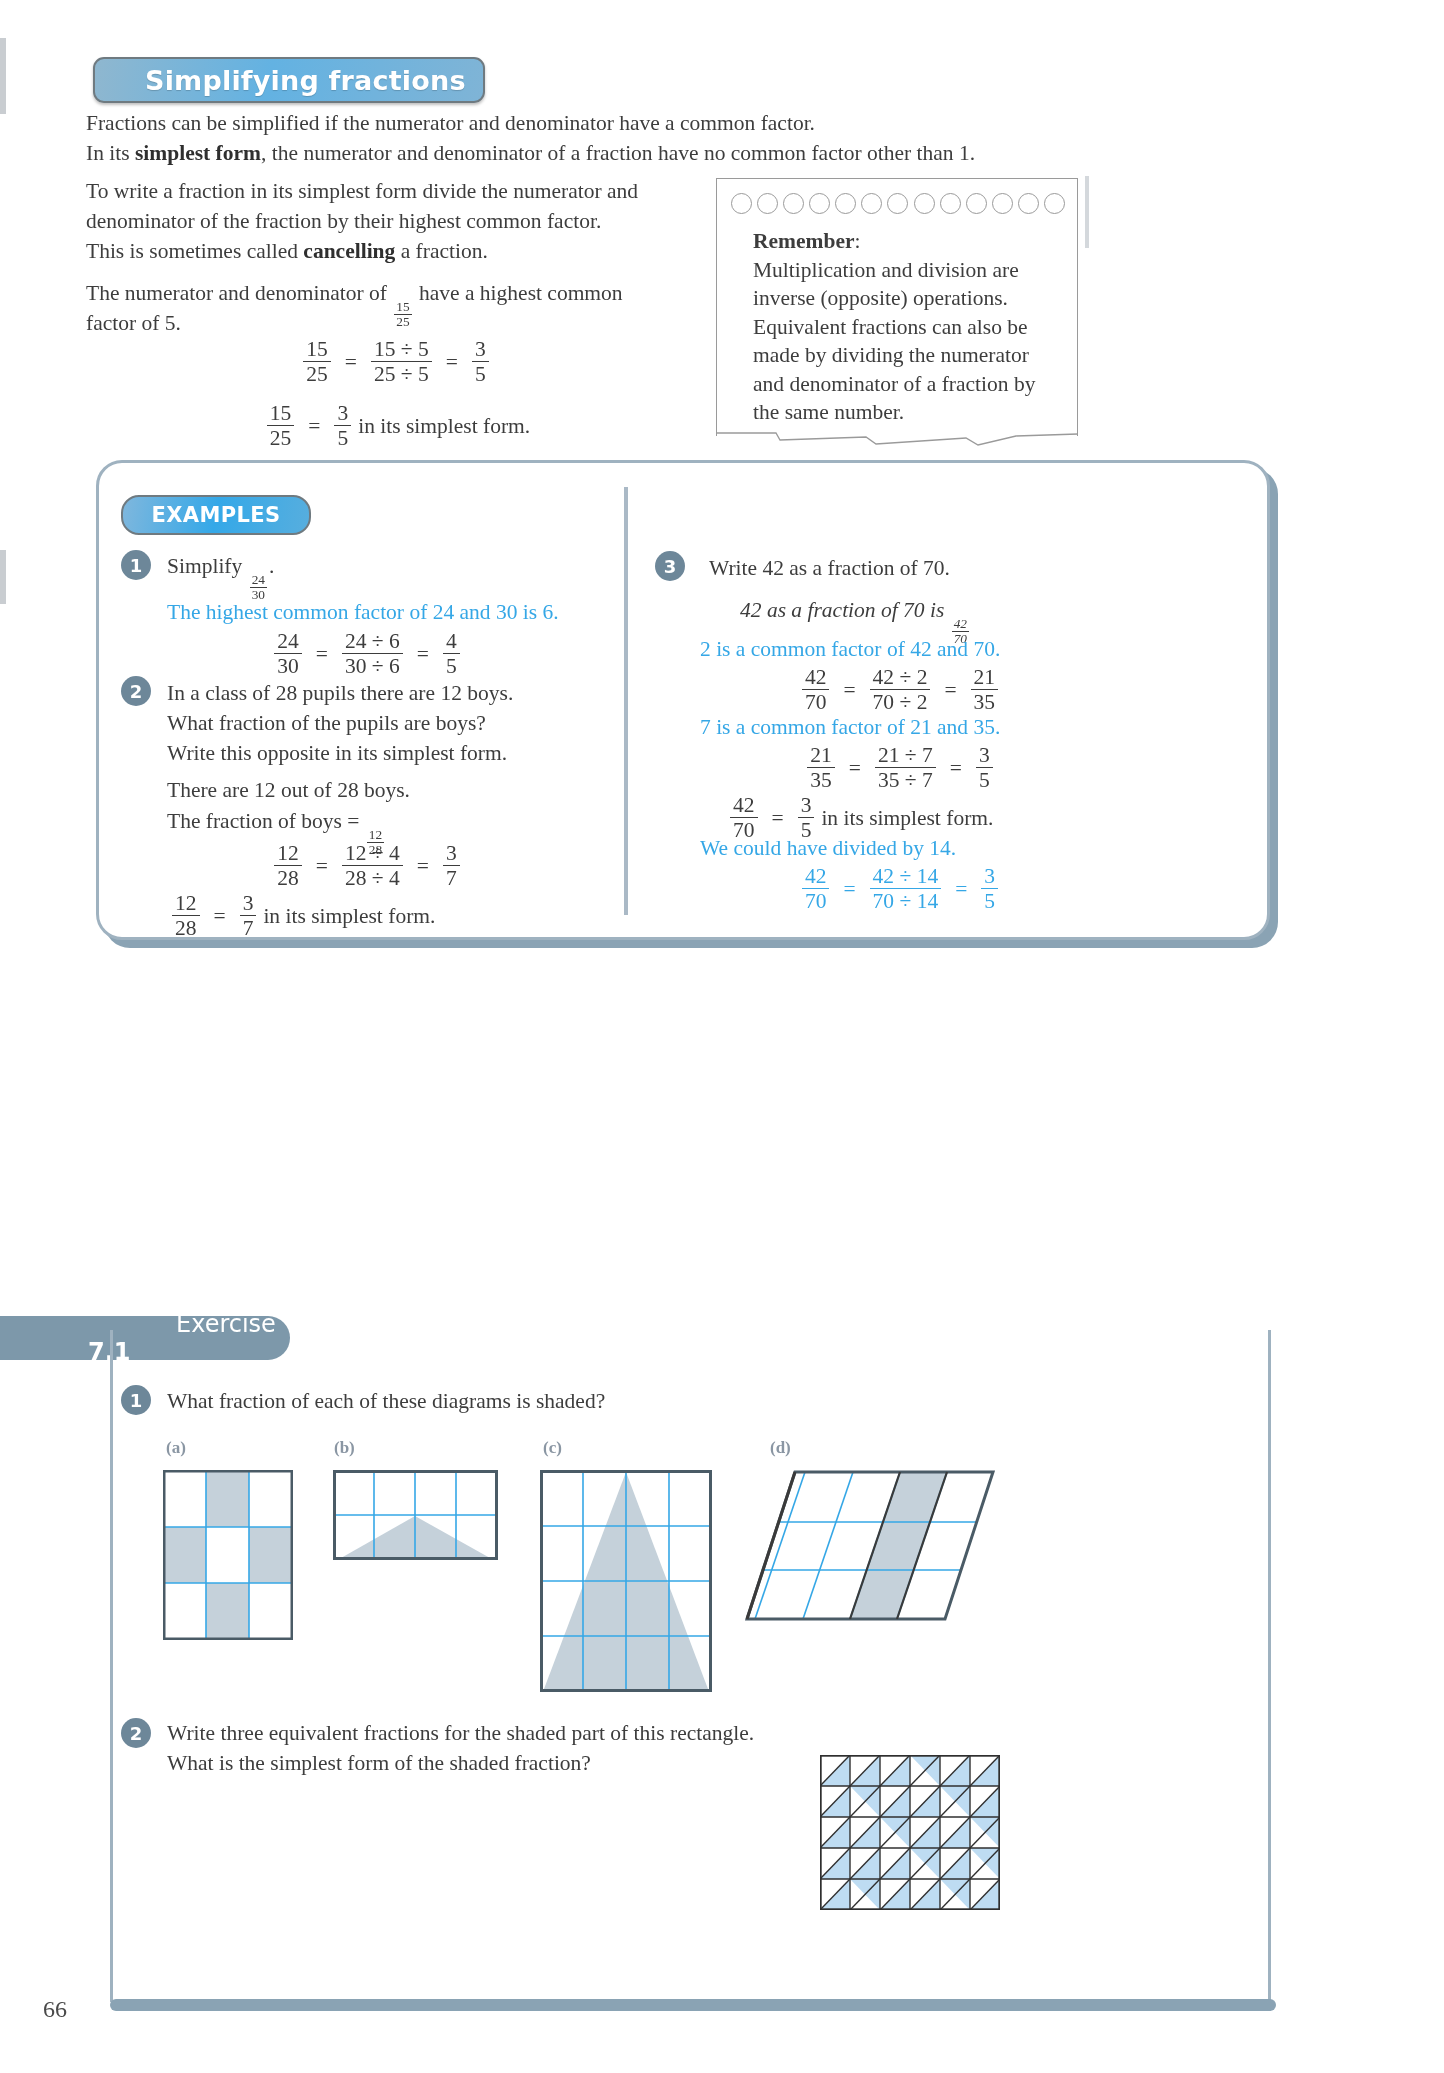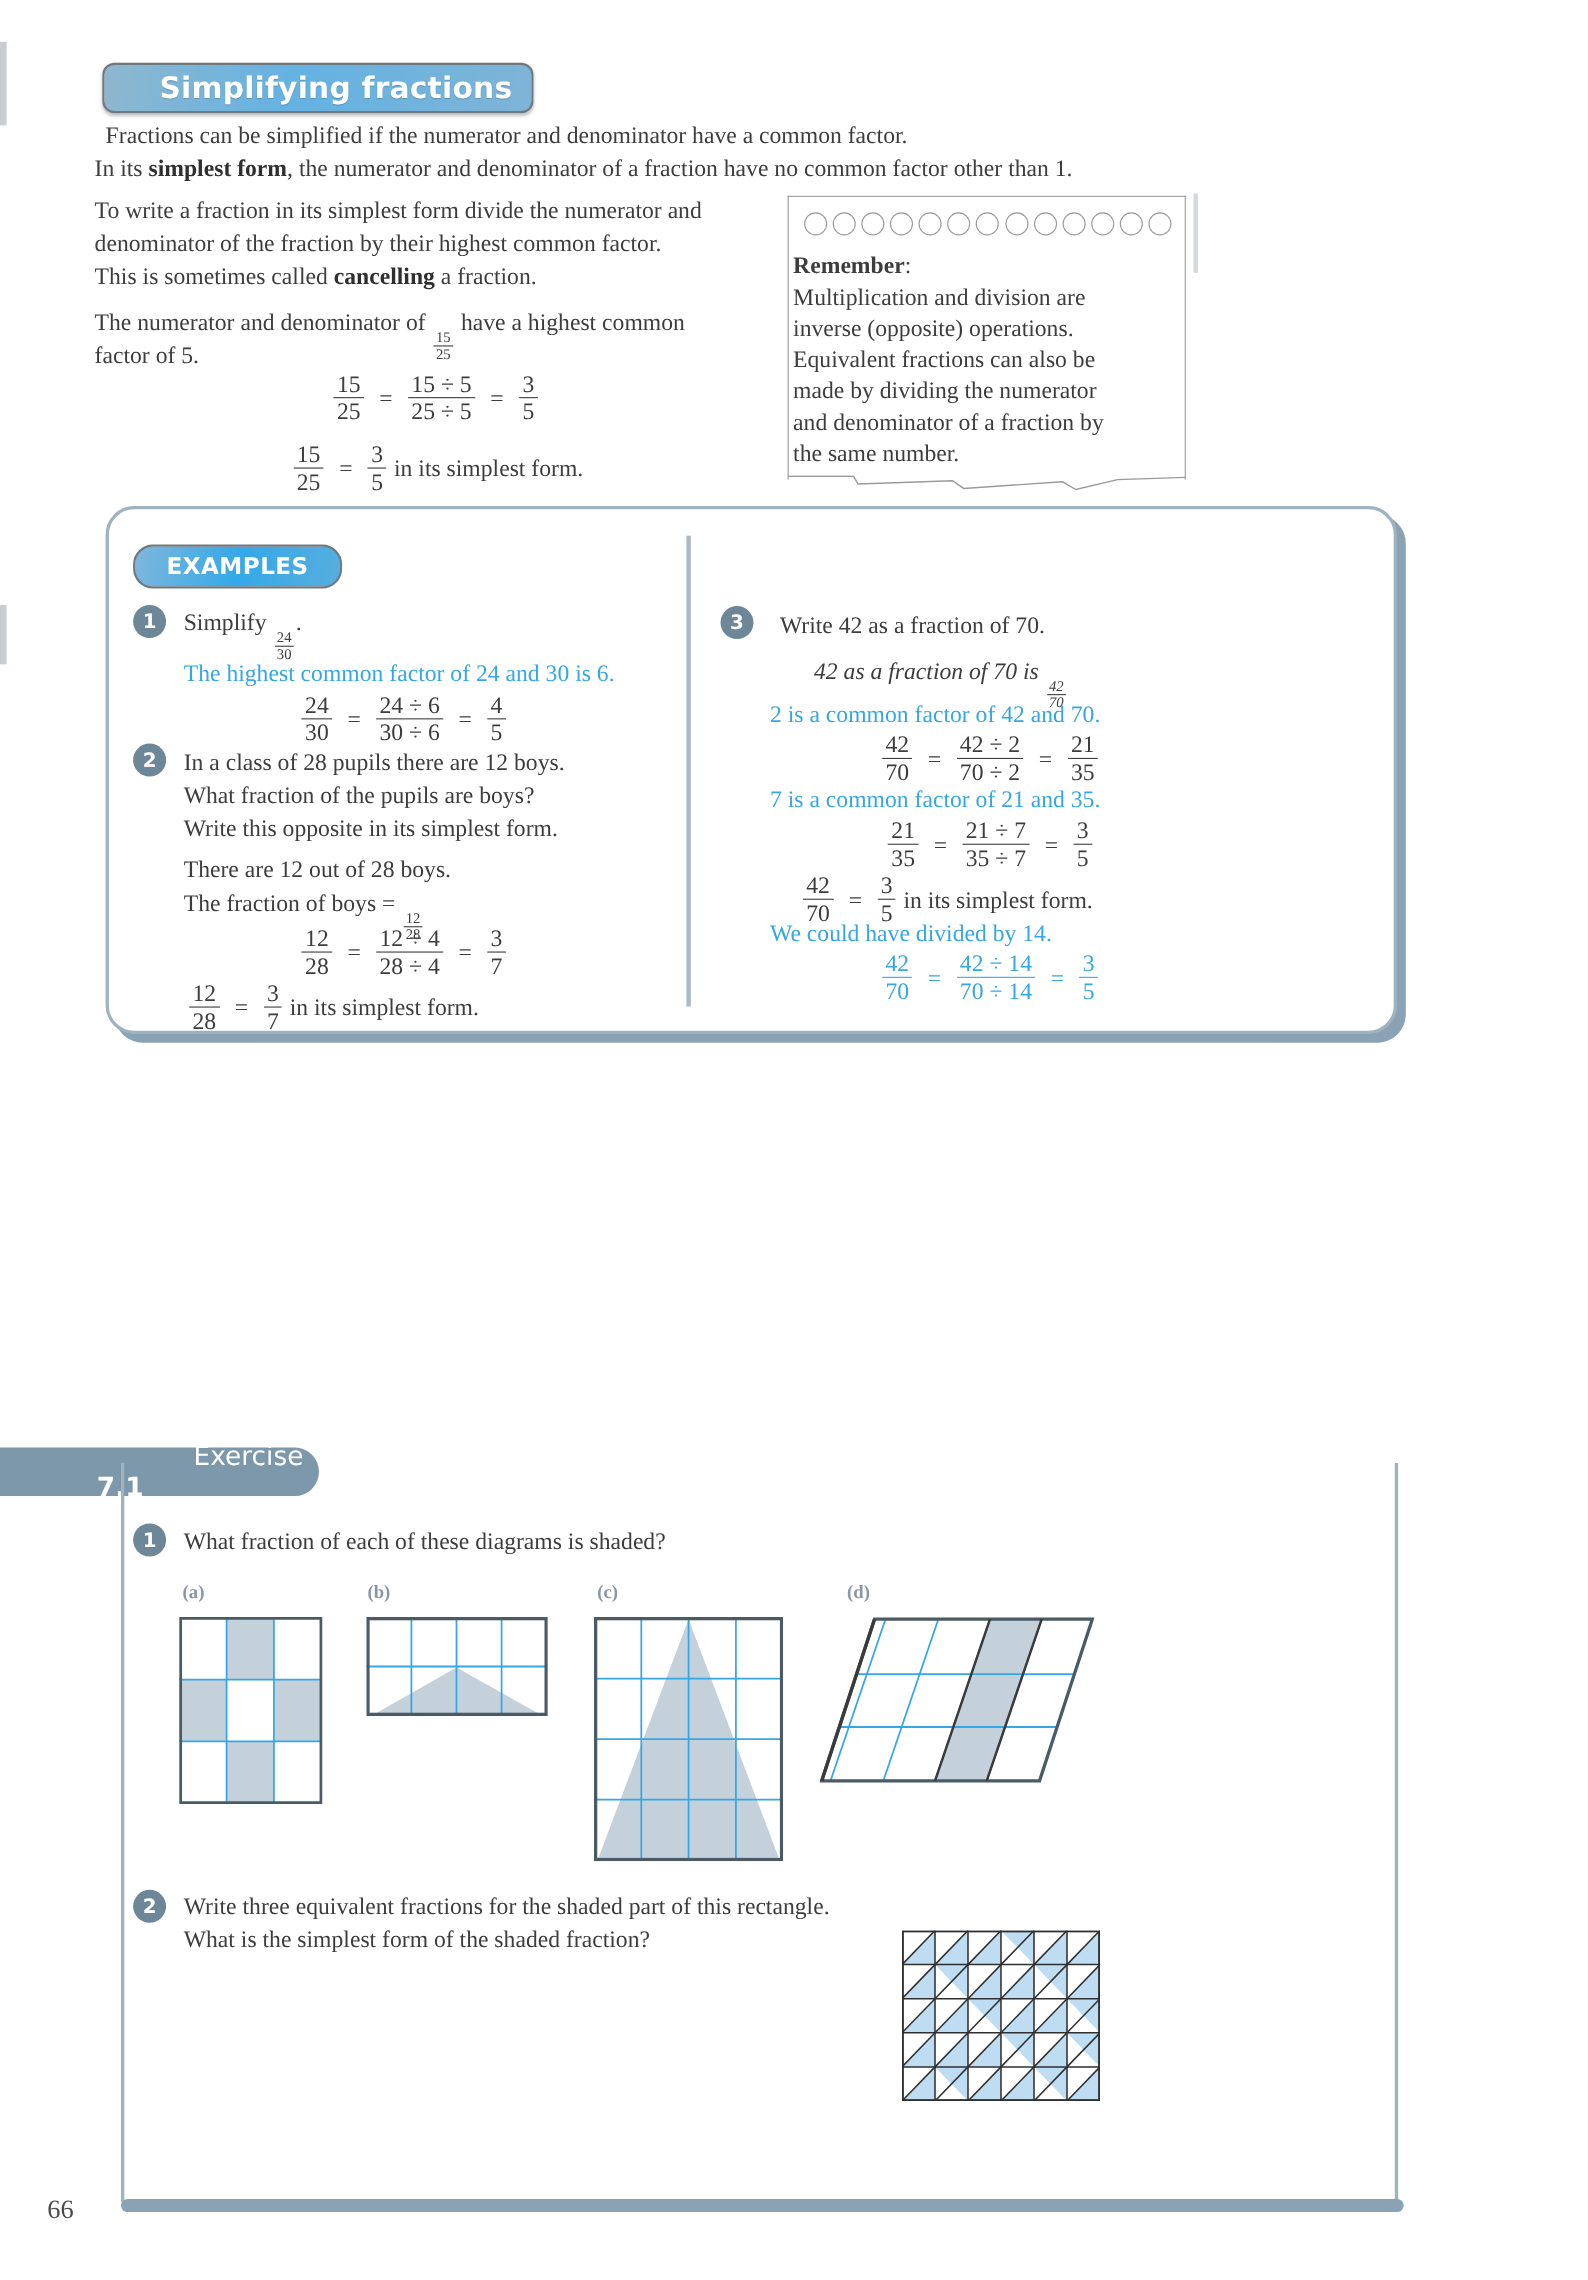--- a/index.html
+++ b/index.html
@@ -51,21 +51,21 @@
   
   .note{
     position:absolute;left:716px;top:178px;width:362px;height:258px;
     border:1.3px solid #9a9a9a;border-bottom:none;background:#fff;
     box-sizing:border-box;
   }
   .note-holes{position:absolute;left:14px;top:14px;width:334px;height:22px;
     display:flex;justify-content:space-between;}
   .note-holes i{display:block;width:19px;height:19px;border:1.5px solid #9a9a9a;
     border-radius:50%;}
-  .note-body{position:absolute;left:4px;top:48px;width:330px;
+  .note-body{position:absolute;left:36px;top:48px;width:330px;
     font-size:21.5px;line-height:28.5px;color:#3d3d3d;}
   .note-body b{font-weight:bold;}
   .note-torn{position:absolute;left:716px;top:432px;width:362px;height:16px;}
 
   
   .ex-shadow{
     position:absolute;left:104px;top:468px;width:1174px;height:480px;
     border-radius:26px;background:#8aa3b4;
   }
   .ex-panel{
@@ -124,21 +124,21 @@
 <div class="page">
 
   <div class="bleed" style="top:38px;height:76px;"></div>
   <div class="bleed" style="top:550px;height:54px;"></div>
   <div class="bleed" style="left:1085px;top:176px;width:4px;height:72px;background:#d4d8dc;"></div>
 
   <div class="title-pill">
     <span>Simplifying fractions</span>
   </div>
 
-  <div class="txt" style="left:86px;top:108px;width:1000px;margin-left:10px;">
+  <div class="txt" style="left:86px;top:108px;width:1000px;">
     <span>Fractions can be simplified if the numerator and denominator have a common factor.</span>
   </div>
   <div class="txt" style="left:86px;top:138px;width:1010px;">
     <span>In its </span><b>simplest form</b><span>, the numerator and denominator of a fraction have no common factor other than 1.</span>
   </div>
 
   <div class="txt" style="left:86px;top:176px;width:620px;">
     <span>To write a fraction in its simplest form divide the numerator and</span>
   </div>
   <div class="txt" style="left:86px;top:236px;width:620px;">

